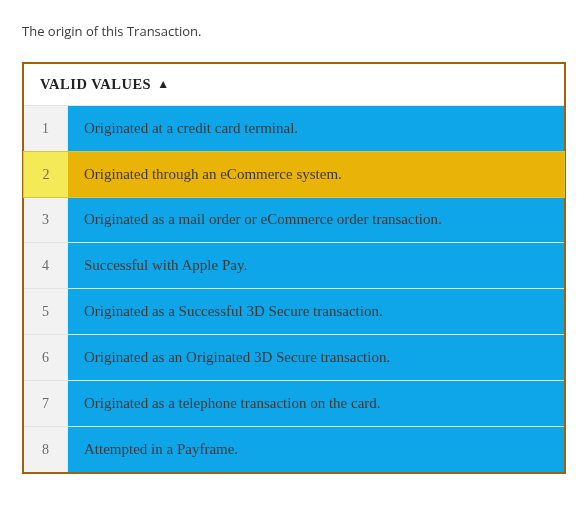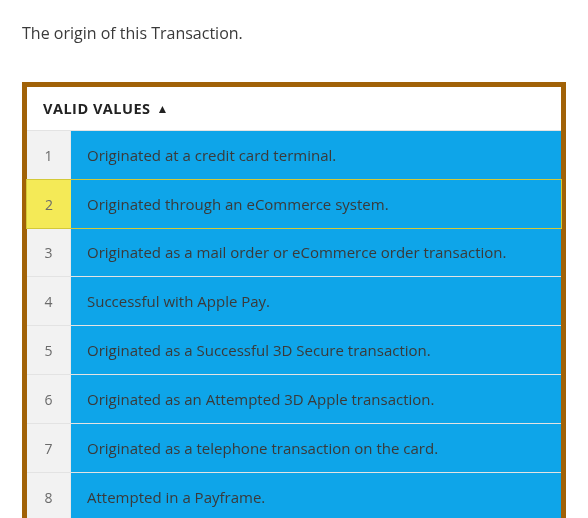--- a/index.html
+++ b/index.html
@@ -8,27 +8,28 @@
       box-sizing: border-box;
     }
     body {
       font-family: "Open Sans", "Segoe UI", Arial, sans-serif;
       background: #fff;
       padding: 22px;
       width: 588px;
       color: #333;
     }
     .description {
-      font-size: 16px;
+      font-size: 13px;
       color: #3a3a3a;
-      margin-bottom: 38px;
+      margin-bottom: 22px;
     }
     .table {
-      border: 5px solid #a16207;
+      border: 2px solid #a16207;
       width: 100%;
+      font-family: Liberation Serif, serif;
     }
     .header-row {
       display: flex;
       padding: 12px 16px;
       background: #fff;
       border-bottom: 1px solid #e3e3e3;
     }
     .header-label {
       font-weight: 700;
       font-size: 14.5px;
@@ -71,21 +72,21 @@
       background: #f4ea57;
       border: 1px solid #d4c938;
       margin: -1px;
       position: relative;
     }
     .data-row.highlighted .num-cell {
       background: #f4ea57;
       border-right: none;
     }
     .data-row.highlighted .desc-cell {
-      background: #0ea5e9;
+      background: #eab308;
     }
   </style>
 </head>
 <body>
 
 <div class="description">The origin of this Transaction.</div>
 
 <div class="table">
   <div class="header-row">
     <div class="header-label">
@@ -109,21 +110,21 @@
       <div class="data-row">
         <div class="num-cell">4</div>
         <div class="desc-cell">Successful with Apple Pay.</div>
       </div>
       <div class="data-row">
         <div class="num-cell">5</div>
         <div class="desc-cell">Originated as a Successful 3D Secure transaction.</div>
       </div>
       <div class="data-row">
         <div class="num-cell">6</div>
-        <div class="desc-cell">Originated as an Attempted 3D Apple transaction.</div>
+        <div class="desc-cell">Originated as an Originated 3D Secure transaction.</div>
       </div>
       <div class="data-row">
         <div class="num-cell">7</div>
         <div class="desc-cell">Originated as a telephone transaction on the card.</div>
       </div>
       <div class="data-row">
         <div class="num-cell">8</div>
         <div class="desc-cell">Attempted in a Payframe.</div>
       </div>
     </div>

